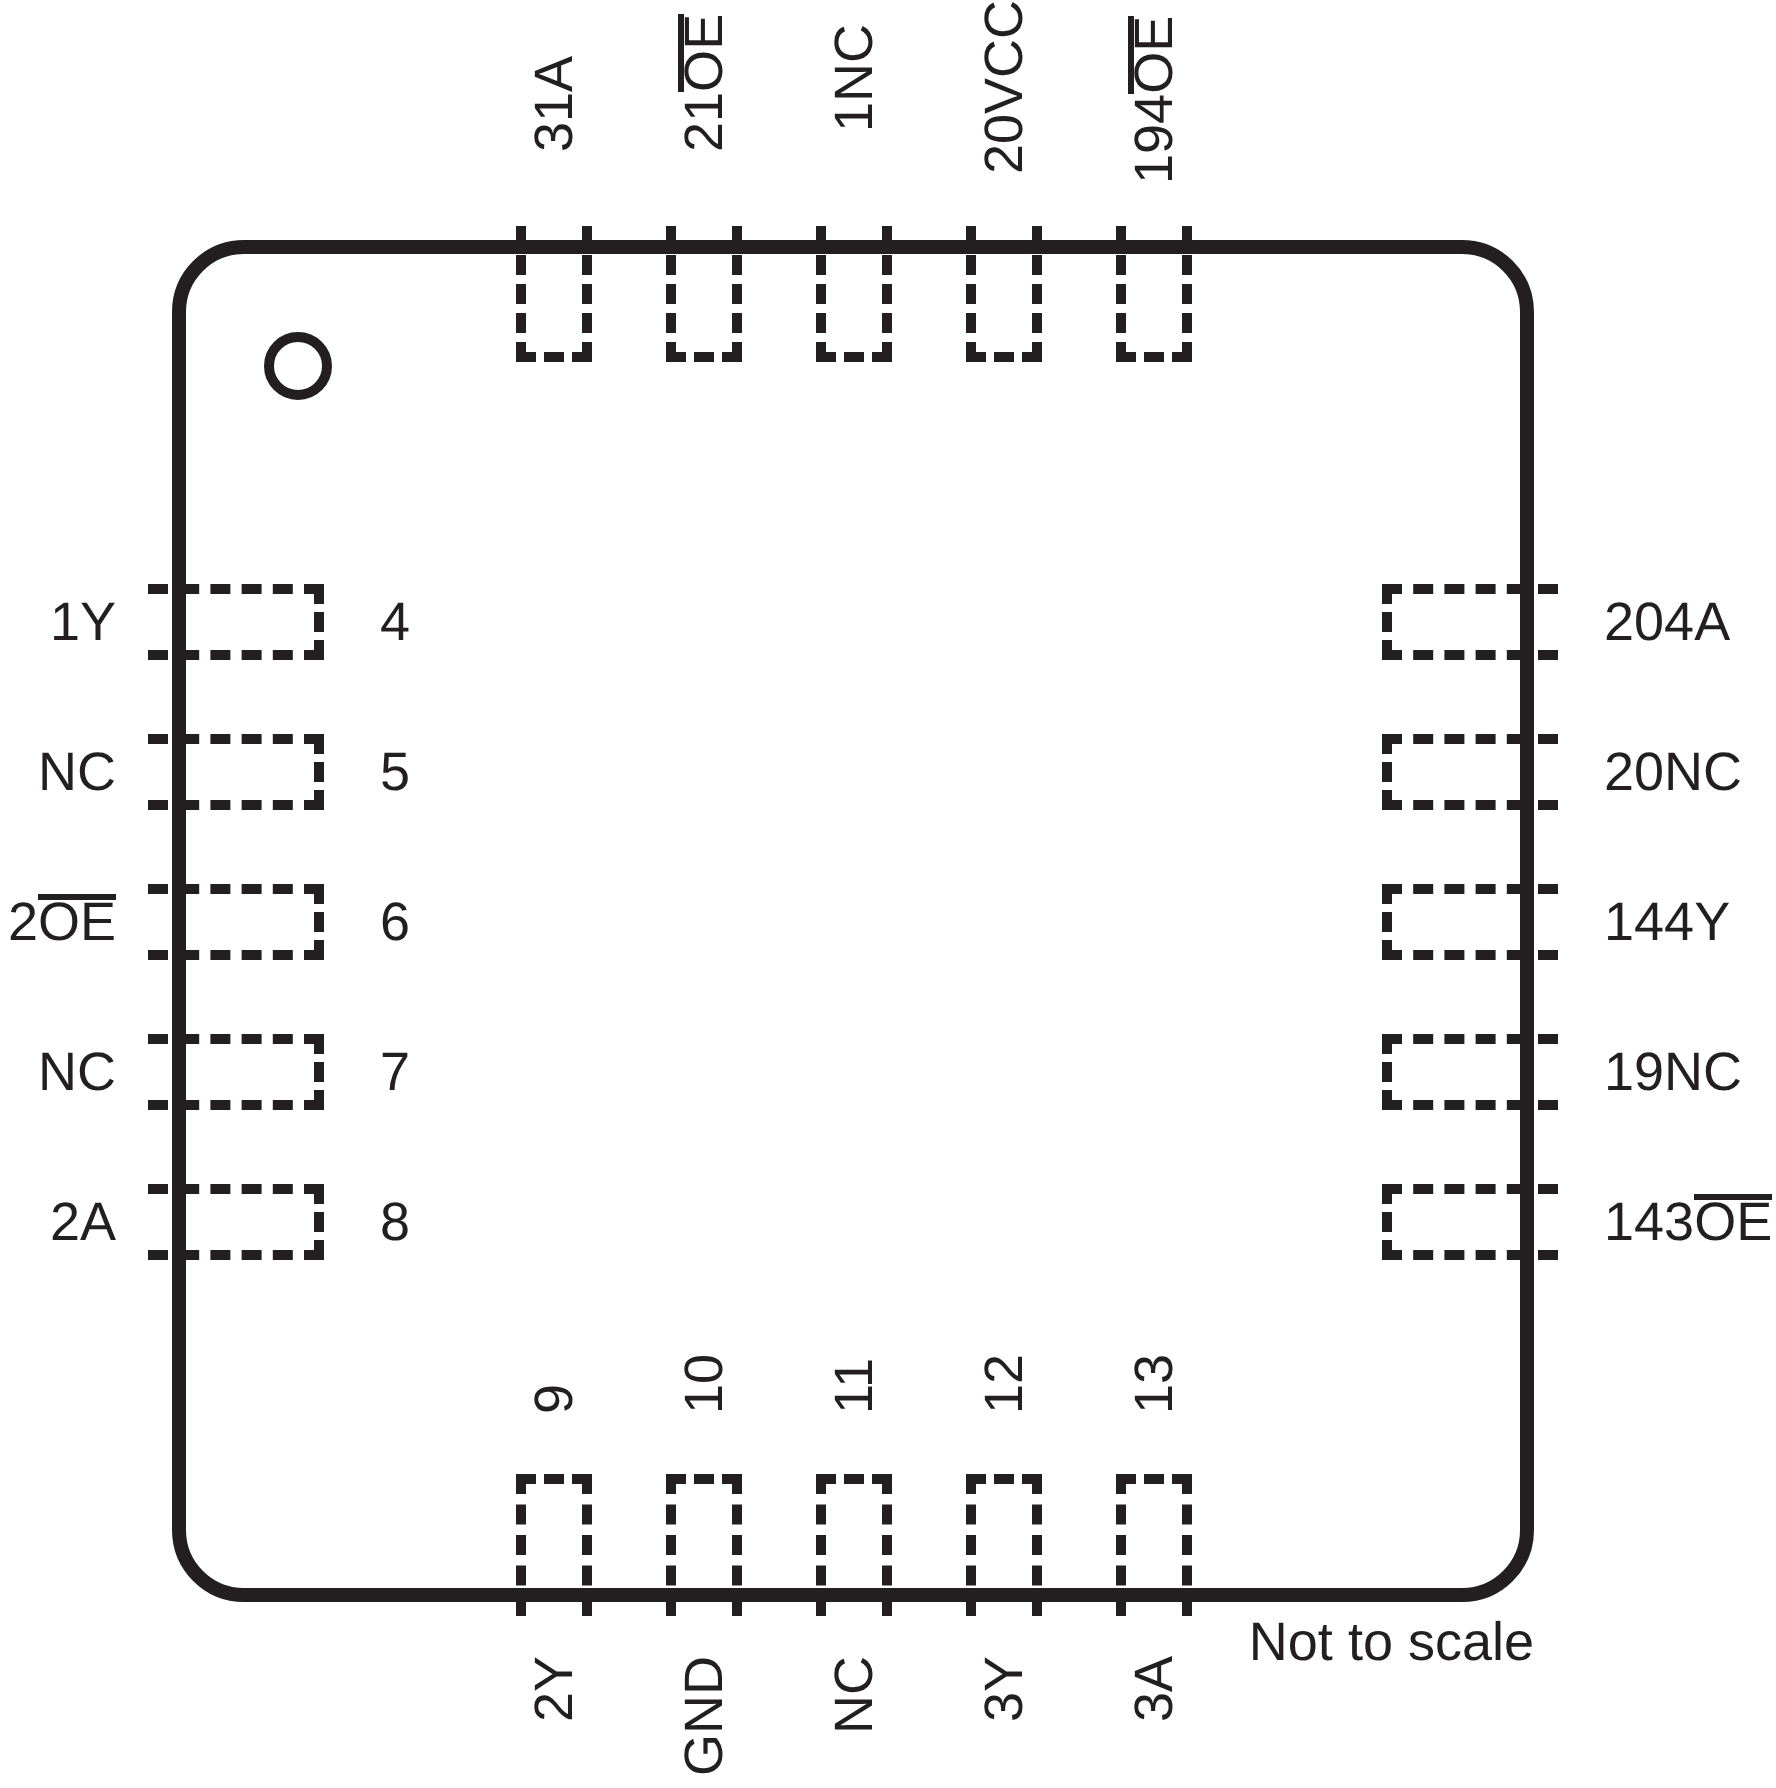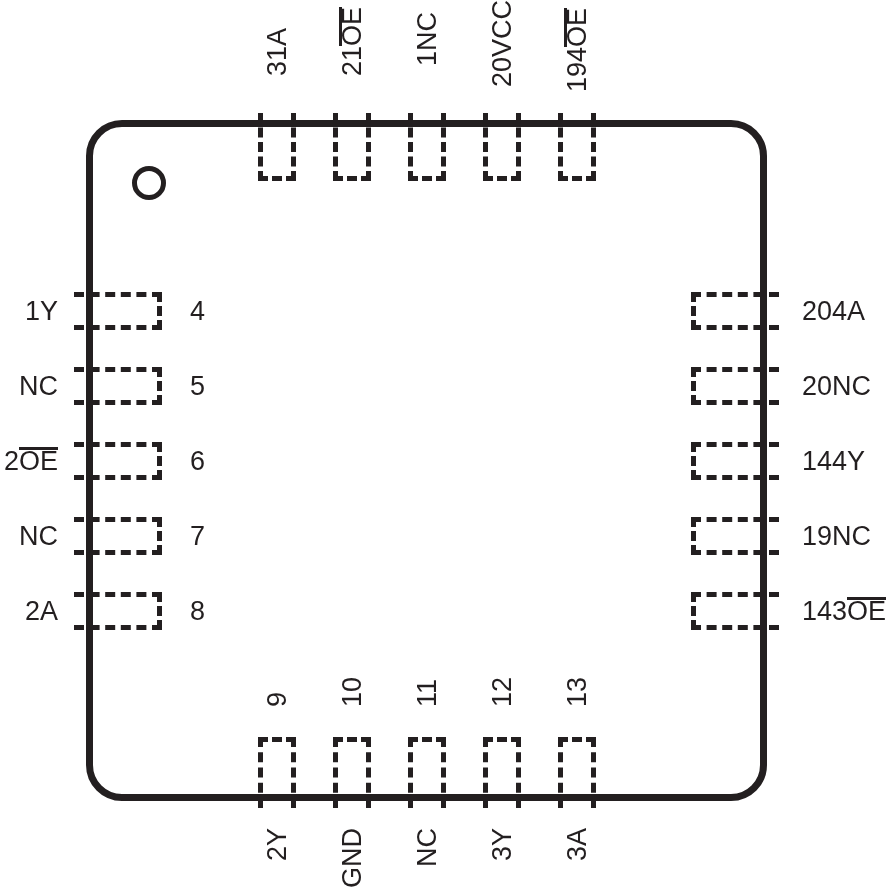--- a/index.html
+++ b/index.html
@@ -99,13 +99,14 @@
       <div class="hlabel" style="left: 802px; width: 110px; top: 296px;"><span>20</span><span>4A</span></div>
       <div class="pad r" style="left: 691px; top: 367px; width: 88px; height: 38px;"></div>
       <div class="hlabel" style="left: 802px; width: 110px; top: 371px;"><span>20</span><span>NC</span></div>
       <div class="pad r" style="left: 691px; top: 442px; width: 88px; height: 38px;"></div>
       <div class="hlabel" style="left: 802px; width: 110px; top: 446px;"><span>14</span><span>4Y</span></div>
       <div class="pad r" style="left: 691px; top: 517px; width: 88px; height: 38px;"></div>
       <div class="hlabel" style="left: 802px; width: 110px; top: 521px;"><span>19</span><span>NC</span></div>
       <div class="pad r" style="left: 691px; top: 592px; width: 88px; height: 38px;"></div>
       <div class="hlabel" style="left: 802px; width: 110px; top: 596px;"><span>14</span><span>3</span><span class="ovl">OE</span></div>
     </div>
+  <div class="note">Not to scale</div>
 </div>
 
 </body></html>

